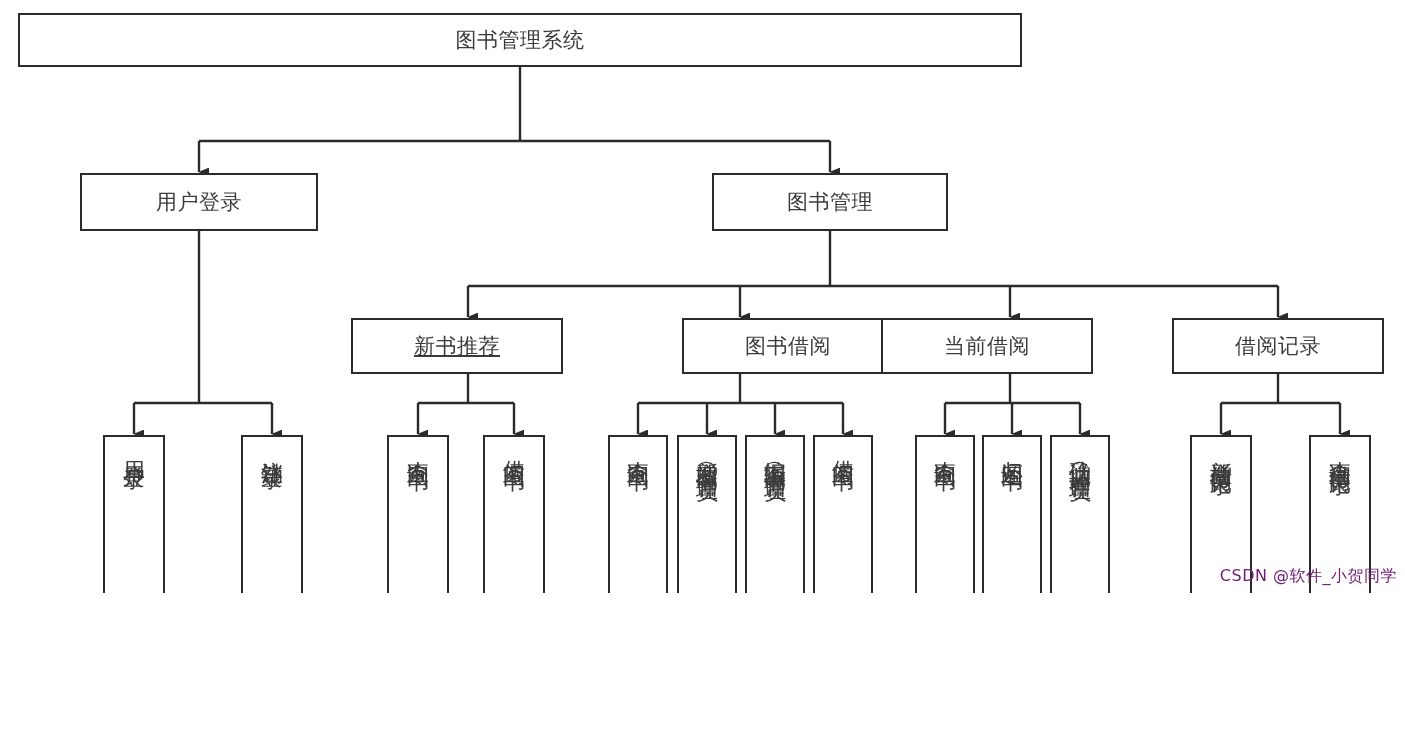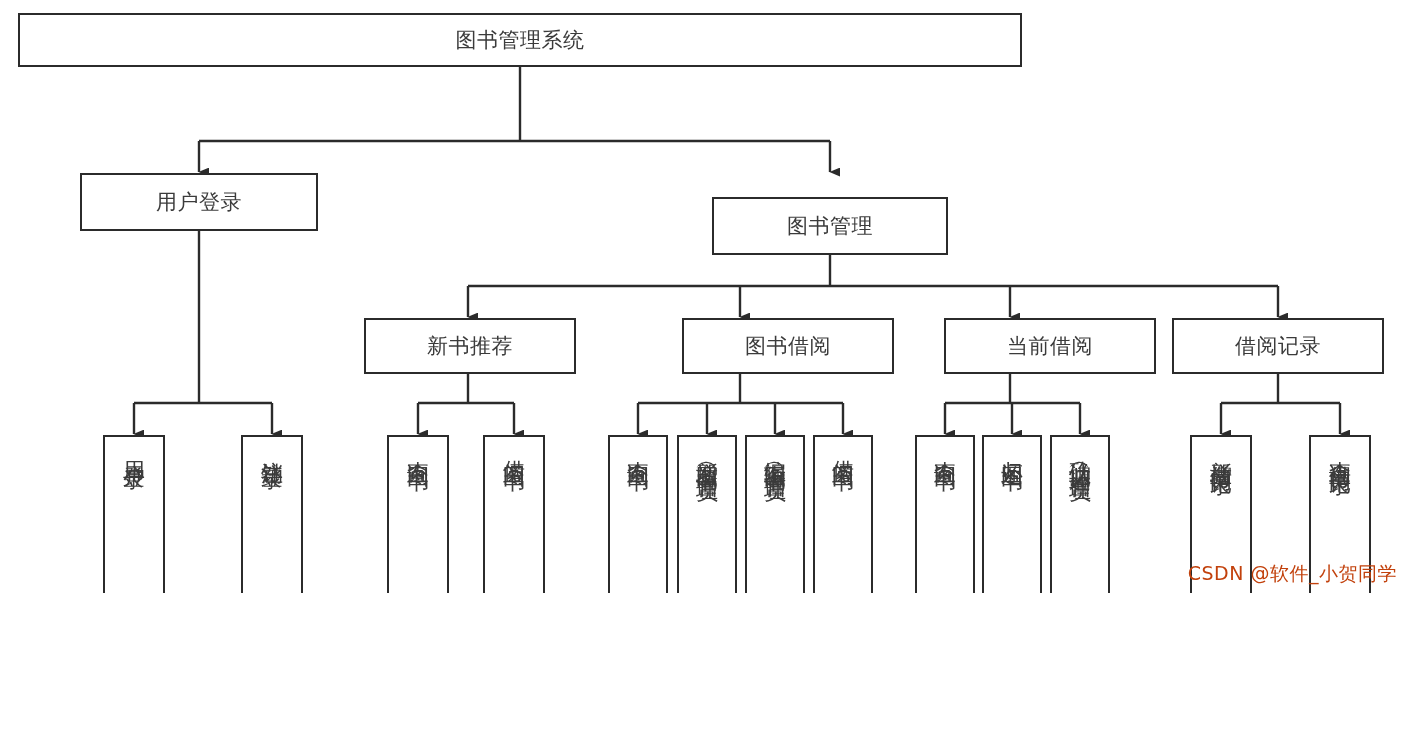--- a/index.html
+++ b/index.html
@@ -54,22 +54,22 @@
     writing-mode: vertical-rl;
     text-orientation: upright;
     font-size: 22px;
     letter-spacing: 3px;
     line-height: 1;
   }
   #watermark {
     position: absolute;
     right: 8px;
     bottom: 6px;
-    font-size: 19px;
-    color: #c2410c;
+    font-size: 16px;
+    color: #701a75;
     white-space: nowrap;
     letter-spacing: 0.5px;
   }
 </style>
 </head>
 <body>
 
 <div id="canvas">
 
   <svg id="edges" viewBox="0 0 1405 747" xmlns="http://www.w3.org/2000/svg">
@@ -115,30 +115,30 @@
       </g>
   </svg>
 
   <div id="nodes">
       <div class="node horizontal" style="left: 18px; top: 13px; width: 1004px; height: 54px;">
         <span class="label">图书管理系统</span>
       </div>
       <div class="node horizontal" style="left: 80px; top: 173px; width: 238px; height: 58px;">
         <span class="label">用户登录</span>
       </div>
-      <div class="node horizontal" style="left: 712px; top: 173px; width: 236px; height: 58px; margin-top: 24px;">
+      <div class="node horizontal" style="left: 712px; top: 173px; width: 236px; height: 58px;">
         <span class="label">图书管理</span>
       </div>
-      <div class="node horizontal" style="left: 364px; top: 318px; width: 212px; height: 56px;">
+      <div class="node horizontal" style="left: 351px; top: 318px; width: 212px; height: 56px; text-decoration: underline;">
         <span class="label">新书推荐</span>
       </div>
       <div class="node horizontal" style="left: 634px; top: 318px; width: 212px; height: 56px; margin-left: 48px;">
         <span class="label">图书借阅</span>
       </div>
-      <div class="node horizontal" style="left: 944px; top: 318px; width: 212px; height: 56px;">
+      <div class="node horizontal" style="left: 881px; top: 318px; width: 212px; height: 56px;">
         <span class="label">当前借阅</span>
       </div>
       <div class="node horizontal" style="left: 1172px; top: 318px; width: 212px; height: 56px; align-items: center;">
         <span class="label">借阅记录</span>
       </div>
       <div class="node vertical" style="left: 103px; top: 435px; width: 62px; height: 300px;">
         <span class="label">用户登录</span>
       </div>
       <div class="node vertical" style="left: 241px; top: 435px; width: 62px; height: 300px;">
         <span class="label">注销登录</span>

